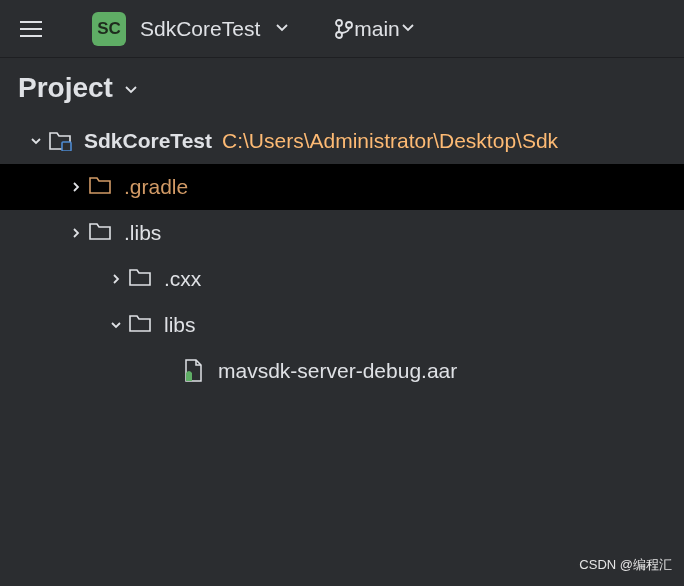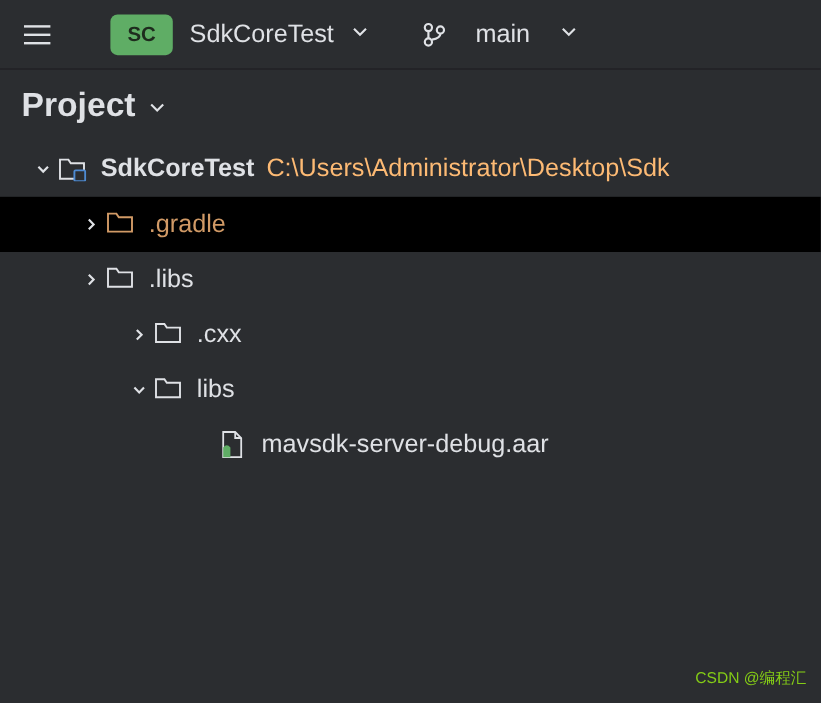--- a/index.html
+++ b/index.html
@@ -27,21 +27,21 @@
       padding: 6px;
       cursor: pointer;
     }
     .hamburger span {
       width: 22px;
       height: 2px;
       background: #dfe1e5;
       display: block;
     }
     .project-badge {
-      width: 52px;
+      width: 34px;
       height: 34px;
       background: #5fad65;
       border-radius: 6px;
       display: flex;
       align-items: center;
       justify-content: center;
       color: #1e2b1d;
       font-weight: 700;
       font-size: 17px;
       margin-left: 38px;
@@ -51,21 +51,21 @@
       color: #dfe1e5;
       margin-left: 8px;
     }
     .dropdown-chev {
       margin-left: 8px;
     }
     .branch-selector {
       display: flex;
       align-items: center;
       margin-left: 38px;
-      gap: 24px;
+      gap: 0;
     }
     .branch-icon svg { display: block; }
     .branch-name {
       font-size: 21px;
       color: #dfe1e5;
     }
     .panel-header {
       display: flex;
       align-items: center;
       padding: 0 18px;
@@ -100,21 +100,21 @@
     .module-icon { position: relative; width: 24px; height: 24px; margin-right: 12px; flex-shrink: 0; }
     .label { color: #dfe1e5; }
     .label.bold { font-weight: 700; }
     .label.orange { color: #d19a66; }
     .path-text { color: #fdba74; margin-left: 10px; font-size: 21px; white-space: nowrap; overflow: hidden; }
     .watermark {
       position: absolute;
       right: 12px;
       bottom: 12px;
       font-size: 13px;
-      color: #84cc16;
+      color: #e5e5e5;
     }
   </style>
 </head>
 <body>
 
 <div class="toolbar">
   <div class="hamburger">
     <span></span>
       <span></span>
       <span></span>

